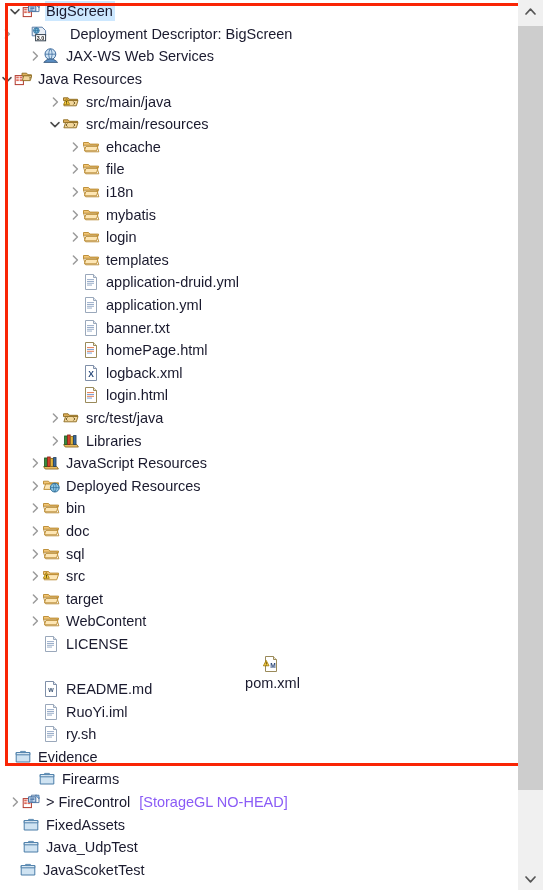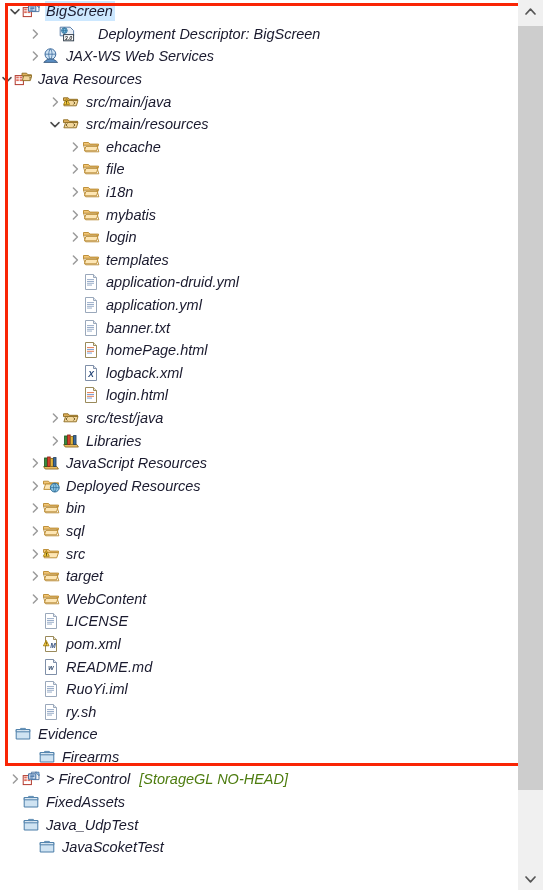--- a/index.html
+++ b/index.html
@@ -14,21 +14,20 @@
     overflow: hidden;
     position: relative;
   }
 
   #explorer {
     position: absolute;
     left: 0; top: 0;
     width: 543px;
     height: 660px;
     background: #ffffff;
-    font-style: italic;
   }
 
   
   #tree {
     position: absolute;
     left: 0; top: 0;
     width: 518px;
     height: 890px;
     background: #ffffff;
     overflow: hidden;
@@ -68,21 +67,21 @@
   .ic svg { display: block; }
 
   .lbl {
     line-height: 18px;
     padding: 1px 2px 1px 1px;
   }
   .lbl.sel {
     background: #cde8ff;
   }
   .suffix {
-    color: #4d7c0f;
+    color: #8b5cf6;
     margin-left: 7px;
     line-height: 18px;
   }
 
   
   #redbox {
     position: absolute;
     left: 5px;
     top: 3px;
     width: 523px;
@@ -145,21 +144,21 @@
             </g>
             <path d="M3 11.6 L7.6 11.6 L7.6 9.2 L3 9.2 Z" fill="none"></path>
             <path d="M9.4 2.2h5.4l2.2 2.2v5.2H9.4z" fill="#f7f7f7" stroke="#5c7ea8" stroke-width="1"></path>
             <path d="M6.6 3.8h7.2v5.4H6.6z" fill="#cfe0f2" stroke="#3f6da0" stroke-width="1"></path>
             <path d="M8.2 5.2h4.2M8.2 6.6h4.2M8.2 8h2.6" stroke="#3f6da0" stroke-width="0.9"></path>
             <path d="M13.4 2.2 L17 5.8 L17 2.2 Z" fill="#9ec4e8" stroke="#3f6da0" stroke-width="0.8"></path>
           </svg>
         </span>
         <span class="lbl sel">BigScreen</span>
       </div>
-      <div class="row" style="padding-left: 28px; gap: 16px;">
+      <div class="row" style=" gap: 16px;">
         <span class="twisty">
           <svg width="9" height="12" viewBox="0 0 9 12">
             <path d="M2.4 2 L6.4 6 L2.4 10" stroke="#9b9b9b" stroke-width="1.5" fill="none" stroke-linecap="round" stroke-linejoin="round"></path>
           </svg>
         </span>
         <span class="ic">
           <svg width="18" height="18" viewBox="0 0 18 18">
             <path d="M2.2 2.2h10l3.4 3.4v5.2H2.2z" fill="#e8eef6" stroke="#5c7ea8" stroke-width="1"></path>
             <circle cx="6.4" cy="5.6" r="2.8" fill="#7fc5e8" stroke="#2e6d97" stroke-width="0.9"></circle>
             <path d="M3.6 5.6h5.6M6.4 2.8c1.5 1.6 1.5 4 0 5.6M6.4 2.8c-1.5 1.6-1.5 4 0 5.6" stroke="#2e6d97" stroke-width="0.7" fill="none"></path>
@@ -504,20 +503,35 @@
             <path d="M2.4 2 L6.4 6 L2.4 10" stroke="#9b9b9b" stroke-width="1.5" fill="none" stroke-linecap="round" stroke-linejoin="round"></path>
           </svg>
         </span>
         <span class="ic">
           <svg width="18" height="18" viewBox="0 0 18 18">
             <path d="M1.5 4.5h5l1.4 1.6h8.6v1.4H1.5z" fill="#f3c677" stroke="#b8882e" stroke-width="0.9" stroke-linejoin="round"></path>
             <path d="M1.5 7.2h13.2l2.2 6.6H3.7z" fill="#ffffff" stroke="#b8882e" stroke-width="0.9" stroke-linejoin="round"></path>
             <path d="M3.9 8.4h12.1l-1.5 4.4H2.4z" fill="#fde6b5" stroke="#b8882e" stroke-width="0.9" stroke-linejoin="round"></path>
           </svg>
         </span>
+        <span class="lbl">doc</span>
+      </div>
+      <div class="row" style="padding-left: 28px;">
+        <span class="twisty">
+          <svg width="9" height="12" viewBox="0 0 9 12">
+            <path d="M2.4 2 L6.4 6 L2.4 10" stroke="#9b9b9b" stroke-width="1.5" fill="none" stroke-linecap="round" stroke-linejoin="round"></path>
+          </svg>
+        </span>
+        <span class="ic">
+          <svg width="18" height="18" viewBox="0 0 18 18">
+            <path d="M1.5 4.5h5l1.4 1.6h8.6v1.4H1.5z" fill="#f3c677" stroke="#b8882e" stroke-width="0.9" stroke-linejoin="round"></path>
+            <path d="M1.5 7.2h13.2l2.2 6.6H3.7z" fill="#ffffff" stroke="#b8882e" stroke-width="0.9" stroke-linejoin="round"></path>
+            <path d="M3.9 8.4h12.1l-1.5 4.4H2.4z" fill="#fde6b5" stroke="#b8882e" stroke-width="0.9" stroke-linejoin="round"></path>
+          </svg>
+        </span>
         <span class="lbl">sql</span>
       </div>
       <div class="row" style="padding-left: 28px;">
         <span class="twisty">
           <svg width="9" height="12" viewBox="0 0 9 12">
             <path d="M2.4 2 L6.4 6 L2.4 10" stroke="#9b9b9b" stroke-width="1.5" fill="none" stroke-linecap="round" stroke-linejoin="round"></path>
           </svg>
         </span>
         <span class="ic">
           <svg width="18" height="18" viewBox="0 0 18 18">
@@ -569,21 +583,21 @@
             <g fill="#8fa5c4">
               <rect x="5" y="6.2" width="7" height="0.9"></rect>
               <rect x="5" y="8" width="7" height="0.9"></rect>
               <rect x="5" y="9.8" width="7" height="0.9"></rect>
               <rect x="5" y="11.6" width="5" height="0.9"></rect>
             </g>
           </svg>
         </span>
         <span class="lbl">LICENSE</span>
       </div>
-      <div class="row" style="padding-left: 28px;">
+      <div class="row" style="padding-left: 28px; flex-direction: column;">
         <span class="twisty empty"></span>
         <span class="ic">
           <svg width="18" height="18" viewBox="0 0 18 18">
             <path d="M3.5 1.5h8l3 3v12h-11z" fill="#ffffff" stroke="#9a8a5a" stroke-width="1"></path>
             <path d="M11.5 1.5v3h3" fill="#efe7d0" stroke="#9a8a5a" stroke-width="1"></path>
             <text x="11" y="12.8" font-size="6.6" font-family="Liberation Sans, sans-serif" font-weight="bold" fill="#2e4a7a" text-anchor="middle">M</text>
             <path d="M4.2 5.4 L7.0 10.8 L1.4 10.8 Z" fill="#ffd54a" stroke="#9a7400" stroke-width="0.8" stroke-linejoin="round"></path>
             <rect x="3.85" y="7.2" width="0.8" height="2" fill="#3a2d00"></rect>
             <rect x="3.85" y="9.6" width="0.8" height="0.8" fill="#3a2d00"></rect>
           </svg>
@@ -695,21 +709,21 @@
         <span class="twisty empty"></span>
         <span class="ic">
           <svg width="18" height="18" viewBox="0 0 18 18">
             <path d="M2.2 4.6h13.6v9.4H2.2z" fill="#cfe3f2" stroke="#4a7da8" stroke-width="1"></path>
             <path d="M2.2 4.6h13.6v2.2H2.2z" fill="#eaf4fb" stroke="#4a7da8" stroke-width="1"></path>
             <path d="M6.6 3.4h4.8v1.2H6.6z" fill="#eaf4fb" stroke="#4a7da8" stroke-width="0.9"></path>
           </svg>
         </span>
         <span class="lbl">Java_UdpTest</span>
       </div>
-      <div class="row" style="padding-left: 24px;">
+      <div class="row" style="padding-left: 5px;">
         <span class="twisty empty"></span>
         <span class="ic">
           <svg width="18" height="18" viewBox="0 0 18 18">
             <path d="M2.2 4.6h13.6v9.4H2.2z" fill="#cfe3f2" stroke="#4a7da8" stroke-width="1"></path>
             <path d="M2.2 4.6h13.6v2.2H2.2z" fill="#eaf4fb" stroke="#4a7da8" stroke-width="1"></path>
             <path d="M6.6 3.4h4.8v1.2H6.6z" fill="#eaf4fb" stroke="#4a7da8" stroke-width="0.9"></path>
           </svg>
         </span>
         <span class="lbl">JavaScoketTest</span>
       </div>

